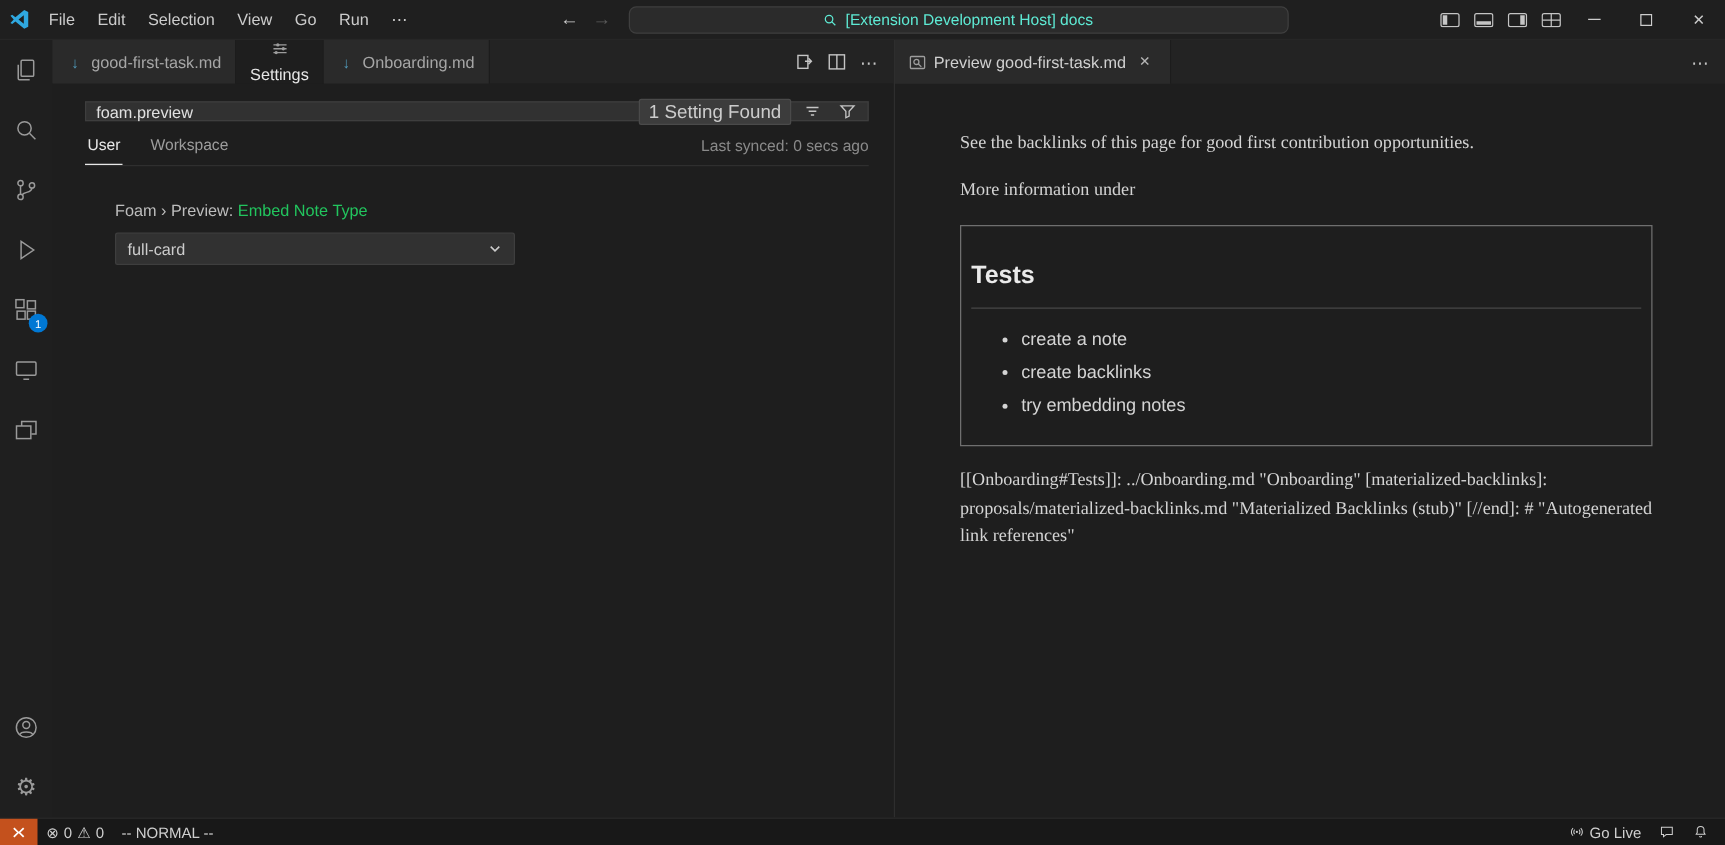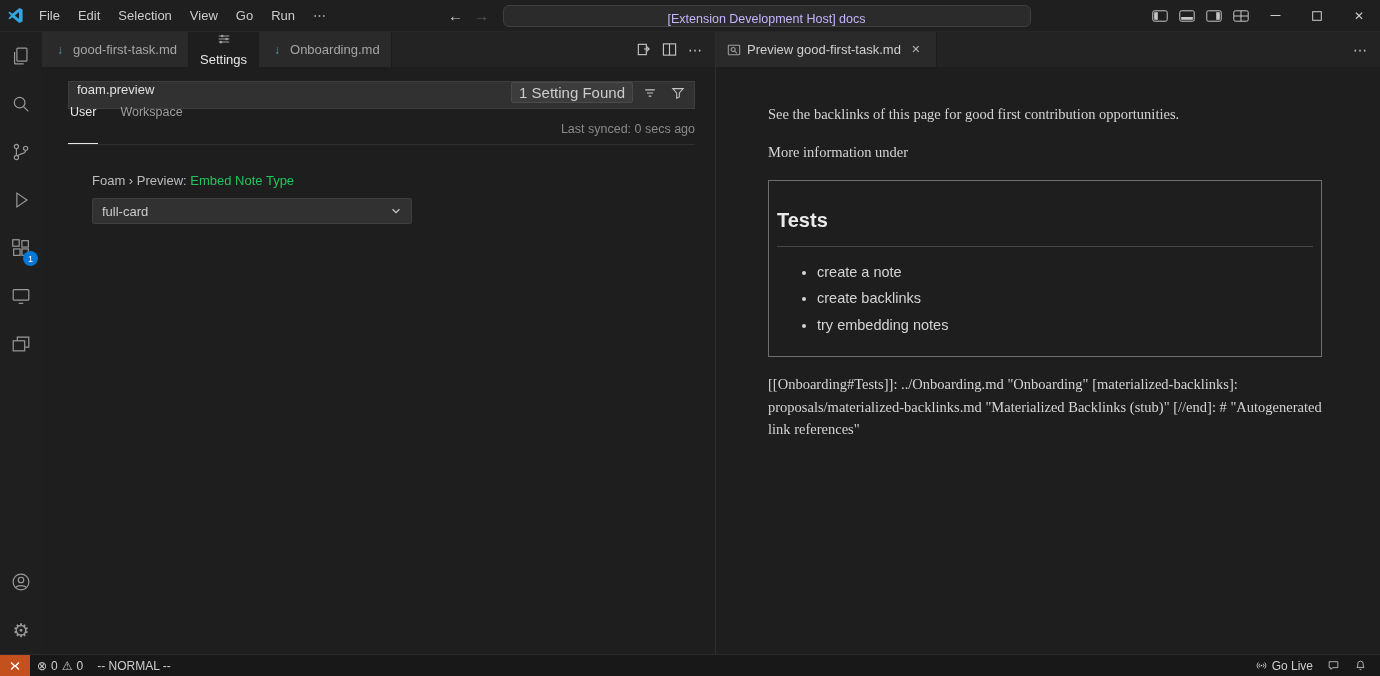--- a/index.html
+++ b/index.html
@@ -11,21 +11,21 @@
   .titlebar { flex:0 0 32px; height:32px; background:#1f1f1f; border-bottom:1px solid #262626;
               display:flex; align-items:center; font-size:13px; }
   .logo { width:30px; display:flex; justify-content:center; align-items:center; }
   .menu-item { padding:0 9px; height:22px; display:flex; align-items:center; border-radius:4px; color:#cccccc; cursor:default; }
   .menu-more { padding:0 9px; color:#cccccc; }
   .tb-spacer { flex:1; }
   .nav-arrow { width:26px; text-align:center; font-size:15px; color:#cccccc; }
   .nav-arrow.dim { color:#5c5c5c; }
   .command-center { width:528px; height:22px; margin:0 8px; background:#2b2b2b; border:1px solid #3f3f3f;
                     border-radius:6px; display:flex; align-items:center; justify-content:center; gap:6px;
-                    font-size:12.5px; color:#c4b5fd; cursor:pointer;flex-direction:column; }
+                    font-size:12.5px; color:#5eead4; cursor:pointer; }
   .layout-ic { width:27px; height:32px; display:flex; align-items:center; justify-content:center; color:#c5c5c5; }
   .win-ctl { width:42px; height:32px; display:flex; align-items:center; justify-content:center; color:#cccccc; font-size:12px; }
 
   
   .main { flex:1; display:flex; min-height:0; }
   .activitybar { width:42px; background:#1f1f1f; display:flex; flex-direction:column; align-items:center; }
   .ab-item { width:42px; height:48px; display:flex; align-items:center; justify-content:center; color:#9a9a9a; position:relative; cursor:pointer; }
   .ab-bottom { margin-top:auto; }
   .ab-badge { position:absolute; right:4px; bottom:6px; min-width:15px; height:15px; border-radius:50%;
               background:var(--accent,#0078d4); color:#fff; font-size:9px; display:flex; align-items:center; justify-content:center; }
@@ -43,30 +43,30 @@
   .md-ic { color:var(--md_icon,#519aba); font-weight:bold; font-size:12px; width:14px; text-align:center; }
   .tab-ic { display:flex; align-items:center; color:#9d9d9d; }
   .tab-close { width:18px; height:18px; display:flex; align-items:center; justify-content:center;
                font-size:11px; color:#b5b5b5; border-radius:3px; }
   .tab-actions { margin-left:auto; display:flex; align-items:center; gap:2px; padding-right:8px; color:#c5c5c5; }
   .ta-icon { width:24px; height:24px; display:flex; align-items:center; justify-content:center; border-radius:4px; cursor:pointer; font-size:14px; }
 
   
   .settings { flex:1; background:#1e1e1e; padding-top:14px; overflow:hidden; }
   .search-row { display:flex; align-items:center; margin:0 20px 0 26px; }
-  .search-box { flex:1; height:28px; background:#313131; border:1px solid #3e3e3e; display:flex;
-                align-items:flex-start; padding:0 5px 0 8px; gap:6px; }
+  .search-box { flex:1; height:16px; background:#313131; border:1px solid #3e3e3e; display:flex;
+                align-items:center; padding:0 5px 0 8px; gap:6px; }
   .search-box input { flex:1; background:transparent; border:none; outline:none; color:#e0e0e0;
                       font-size:13px; font-family:inherit; min-width:0; }
   .count-badge { background:#3c3c3c; border:1px solid #4a4a4a; border-radius:2px; font-size:15px;
                  color:#cccccc; padding:1px 7px; white-space:nowrap; }
   .sr-icon { width:22px; height:22px; display:flex; align-items:center; justify-content:center; color:#c5c5c5; cursor:pointer; }
   .scope-row { display:flex; align-items:flex-end; gap:20px; margin:4px 20px 0 26px; height:32px;
                border-bottom:1px solid #2f2f2f; font-size:12.5px; }
-  .scope-tab { color:#9d9d9d; padding:0 2px 24px; border-bottom:1px solid transparent; cursor:pointer; }
+  .scope-tab { color:#9d9d9d; padding:0 2px 8px; border-bottom:1px solid transparent; cursor:pointer; }
   .scope-tab.active { color:#e7e7e7; border-bottom-color:#e7e7e7; }
   .last-synced { margin-left:auto; color:#8a8a8a; padding-bottom:8px;text-align:right; }
   .setting-item { margin:28px 0 0 50px; }
   .setting-label { font-size:13px; color:#bdbdbd; }
   .setting-label .setting-name { color:#22c55e; font-weight:normal;text-align:center; }
   .select { width:320px; height:26px; margin-top:10px; background:#313131; border:1px solid #3e3e3e;
             border-radius:2px; display:flex; align-items:center; justify-content:space-between;
             padding:0 9px; font-size:13px; color:#cccccc; cursor:pointer; }
 
   

